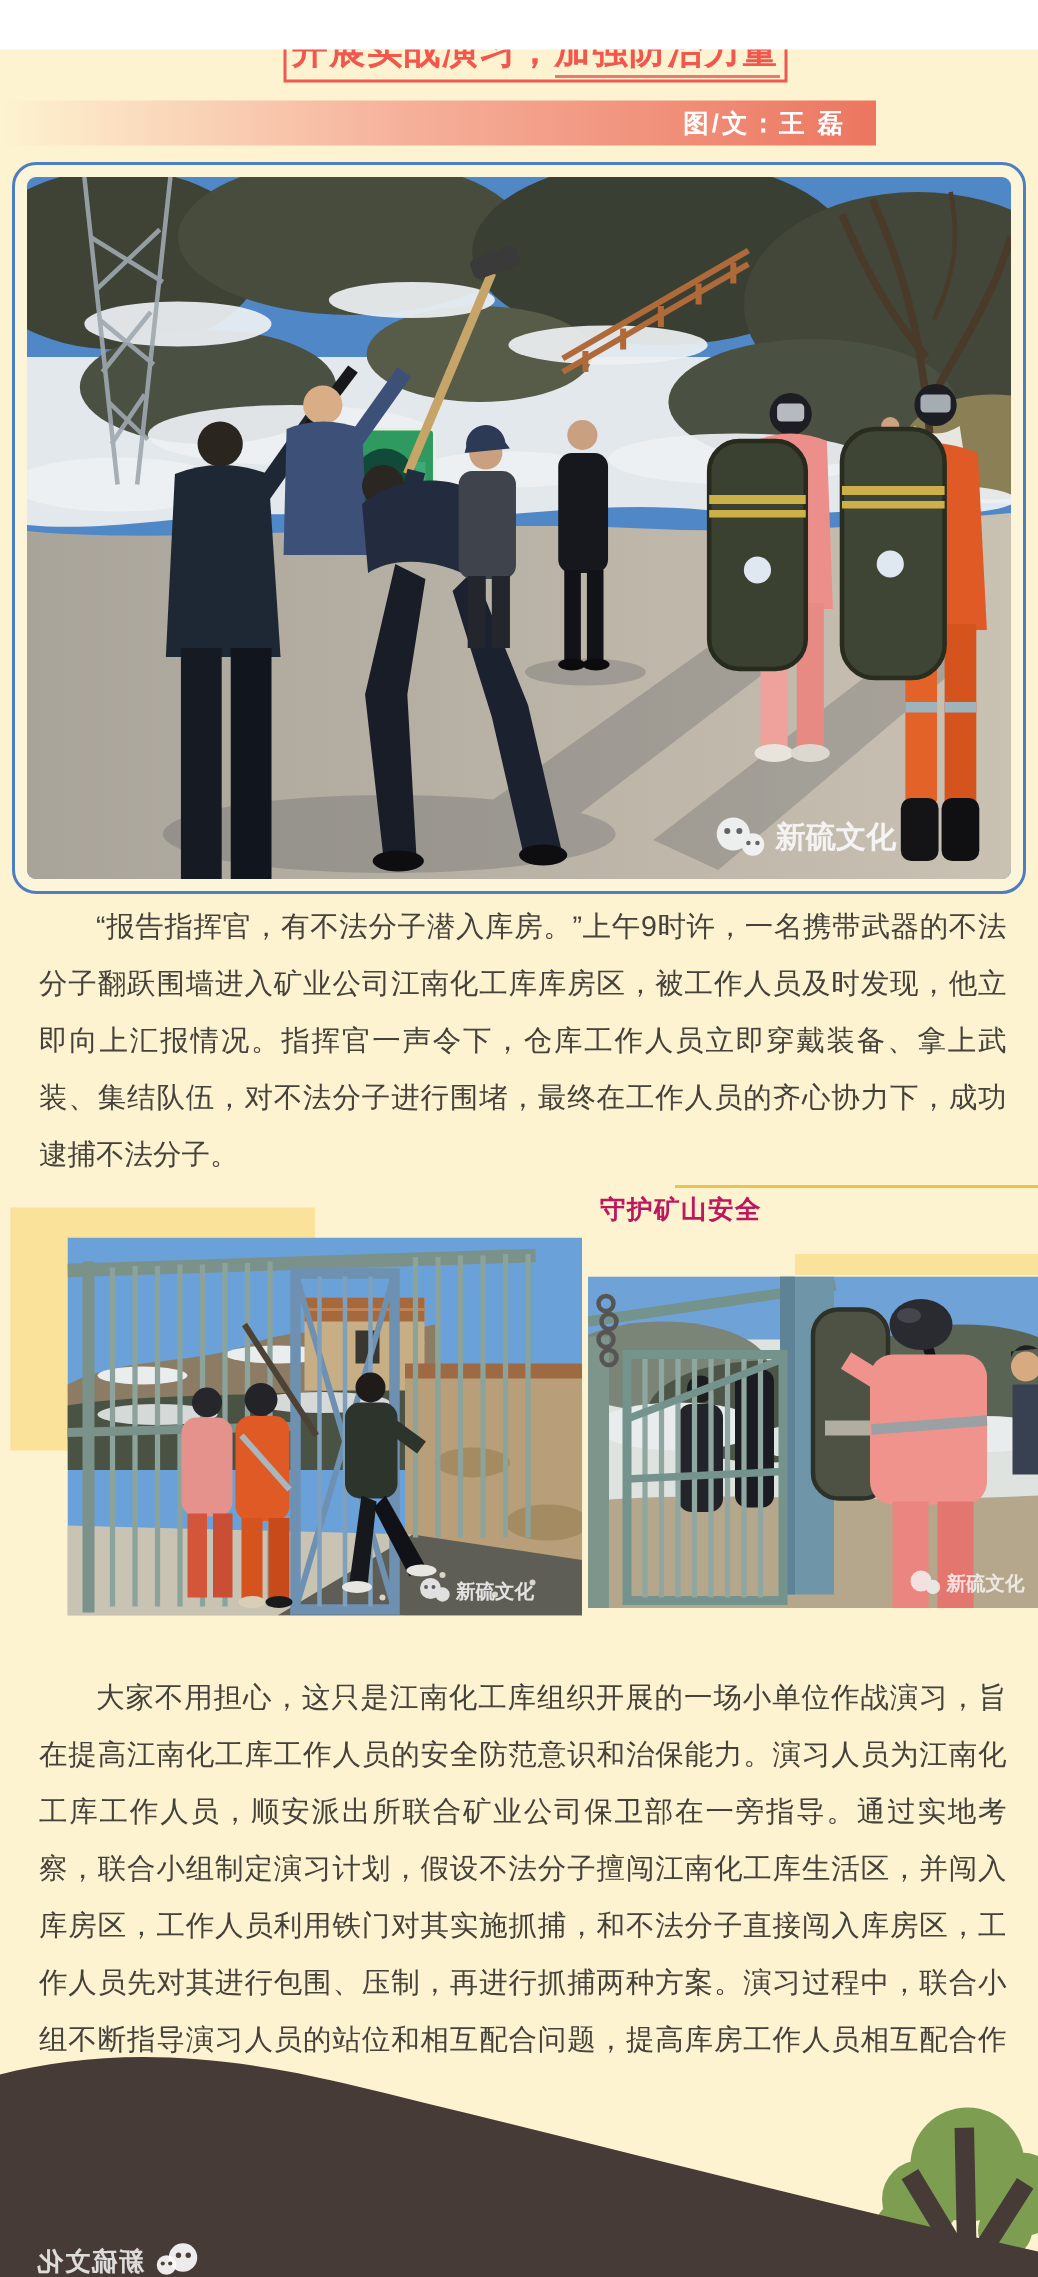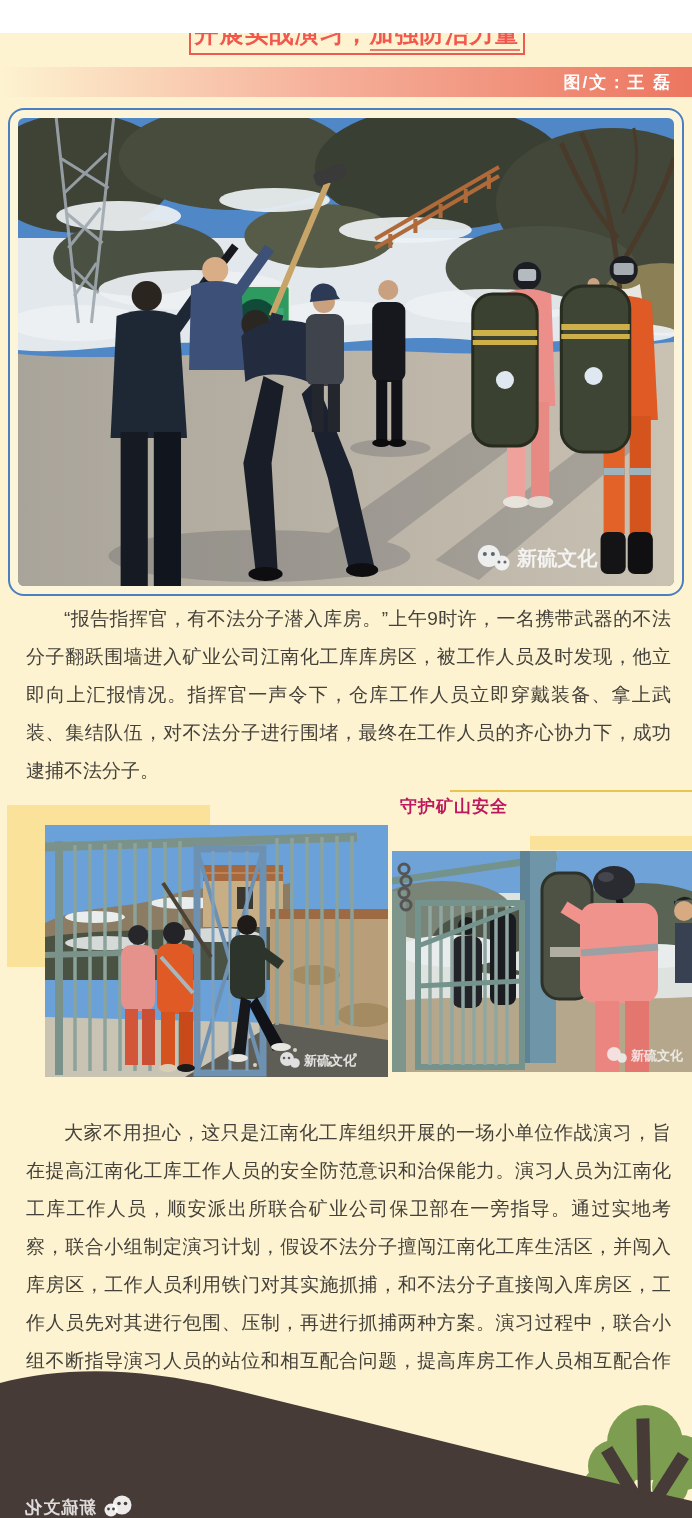--- a/index.html
+++ b/index.html
@@ -5,21 +5,21 @@
   html,body{margin:0;padding:0;}
   body{font-family:"Liberation Sans","DejaVu Sans",sans-serif;}
   #page{position:relative;width:692px;height:1518px;overflow:hidden;background:#fdf3d0;margin-top:33px;}
 
   
   .title-box{position:absolute;left:189px;top:-38px;width:336px;height:60px;
     border:2px solid #ec5a50;box-sizing:border-box;}
   .title-text{position:absolute;left:-6px;right:-6px;bottom:3px;text-align:center;
     font-size:24px;font-weight:bold;color:#f2574d;letter-spacing:1px;white-space:nowrap;}
   .title-underline{border-bottom:2px solid #e87a70;padding-bottom:2px;}
-  .credit-bar{position:absolute;left:0;top:34px;width:692px;height:30px;
+  .credit-bar{position:absolute;left:0;top:34px;width:584px;height:30px;
     background:linear-gradient(90deg,rgba(253,243,208,0) 0%,#f6b29c 45%,#ec7660 100%);
     display:flex;align-items:center;justify-content:flex-end;}
   .credit-text{color:#ffffff;font-weight:bold;font-size:17px;padding-right:20px;letter-spacing:2px;}
 
   
   .main-card{position:absolute;left:8px;top:75px;width:676px;height:488px;box-sizing:border-box;
     border:2px solid #4b7fc1;border-radius:16px;padding:8px;background:#fdf5da;}
   .main-card svg{display:block;width:100%;height:100%;border-radius:6px;}
 
   

